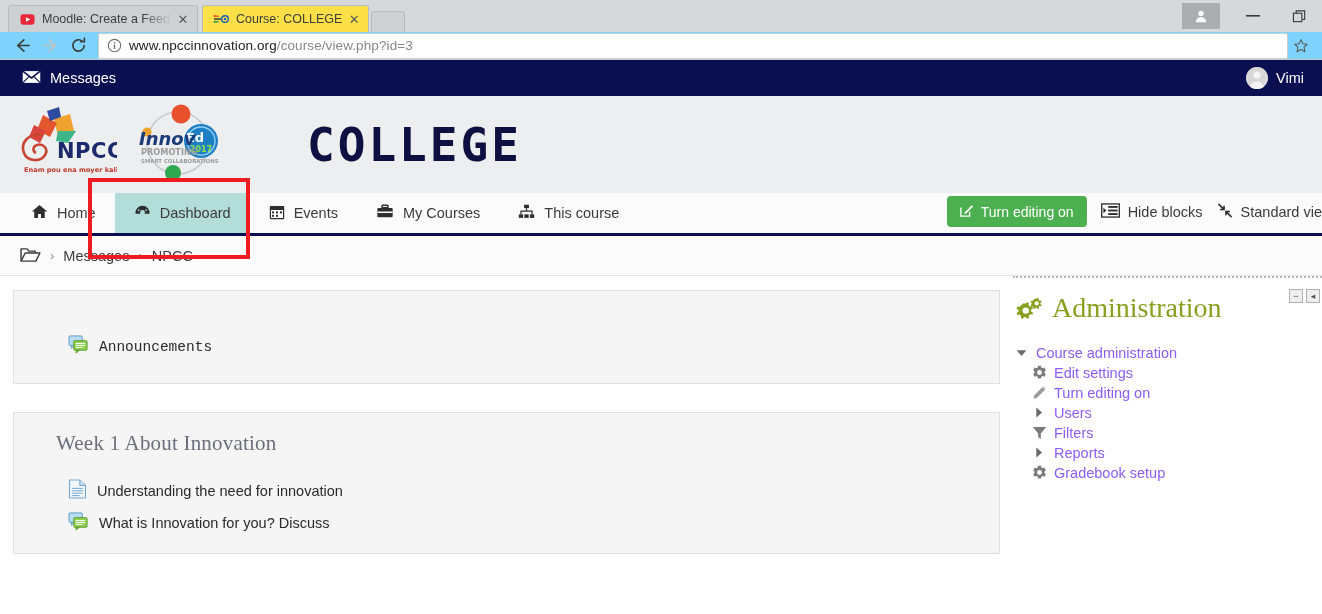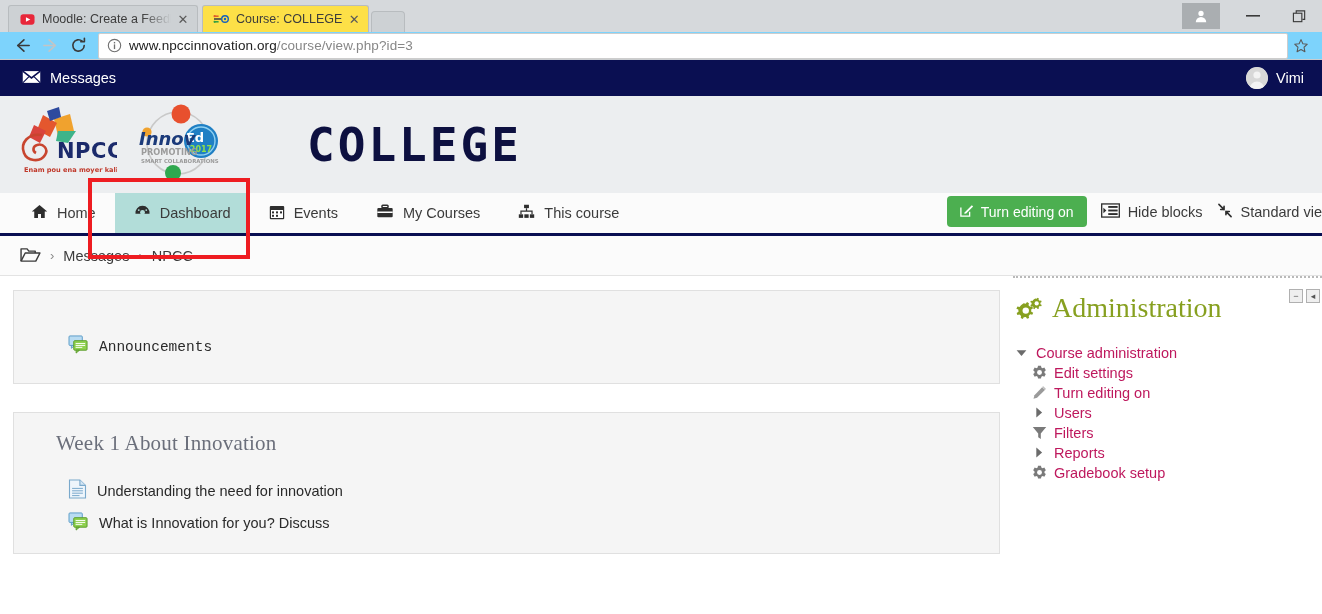--- a/index.html
+++ b/index.html
@@ -311,21 +311,21 @@
     background: #efefef;
     display: flex; align-items: center; justify-content: center;
     font-size: 9px; color: #555;
     line-height: 1;
     cursor: pointer;
   }
   .tree { padding-top: 14px; }
   .tree-node {
     display: flex; align-items: center; gap: 7px;
     font-size: 14.5px;
-    color: #be185d;
+    color: #8b5cf6;
     padding: 2px 0;
   }
   .tree-node.child { padding-left: 18px; }
   .tree-ico {
     width: 16px; height: 16px;
     flex: 0 0 16px;
     display: flex; align-items: center; justify-content: center;
   }
 </style>
 </head>

